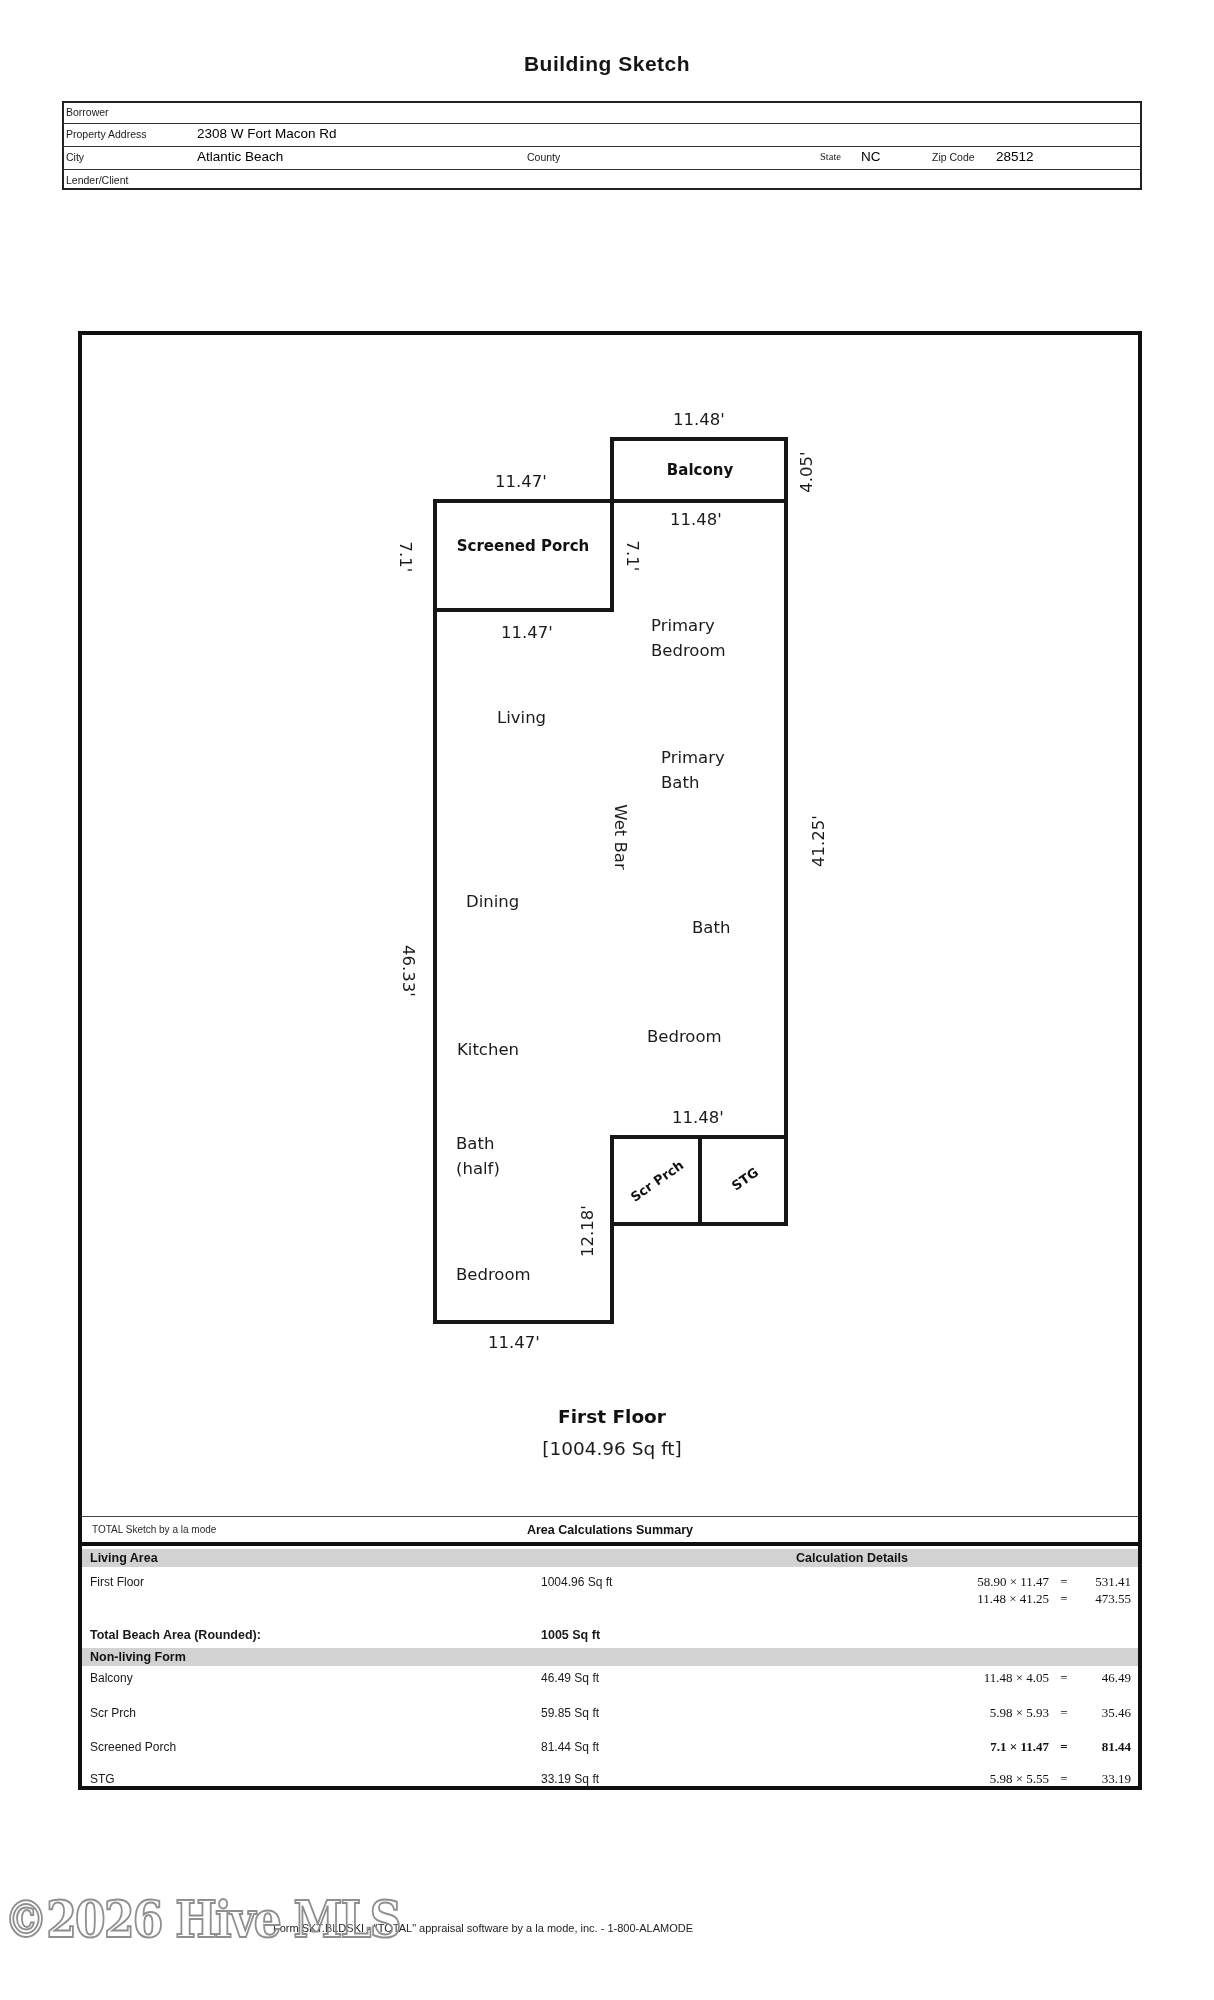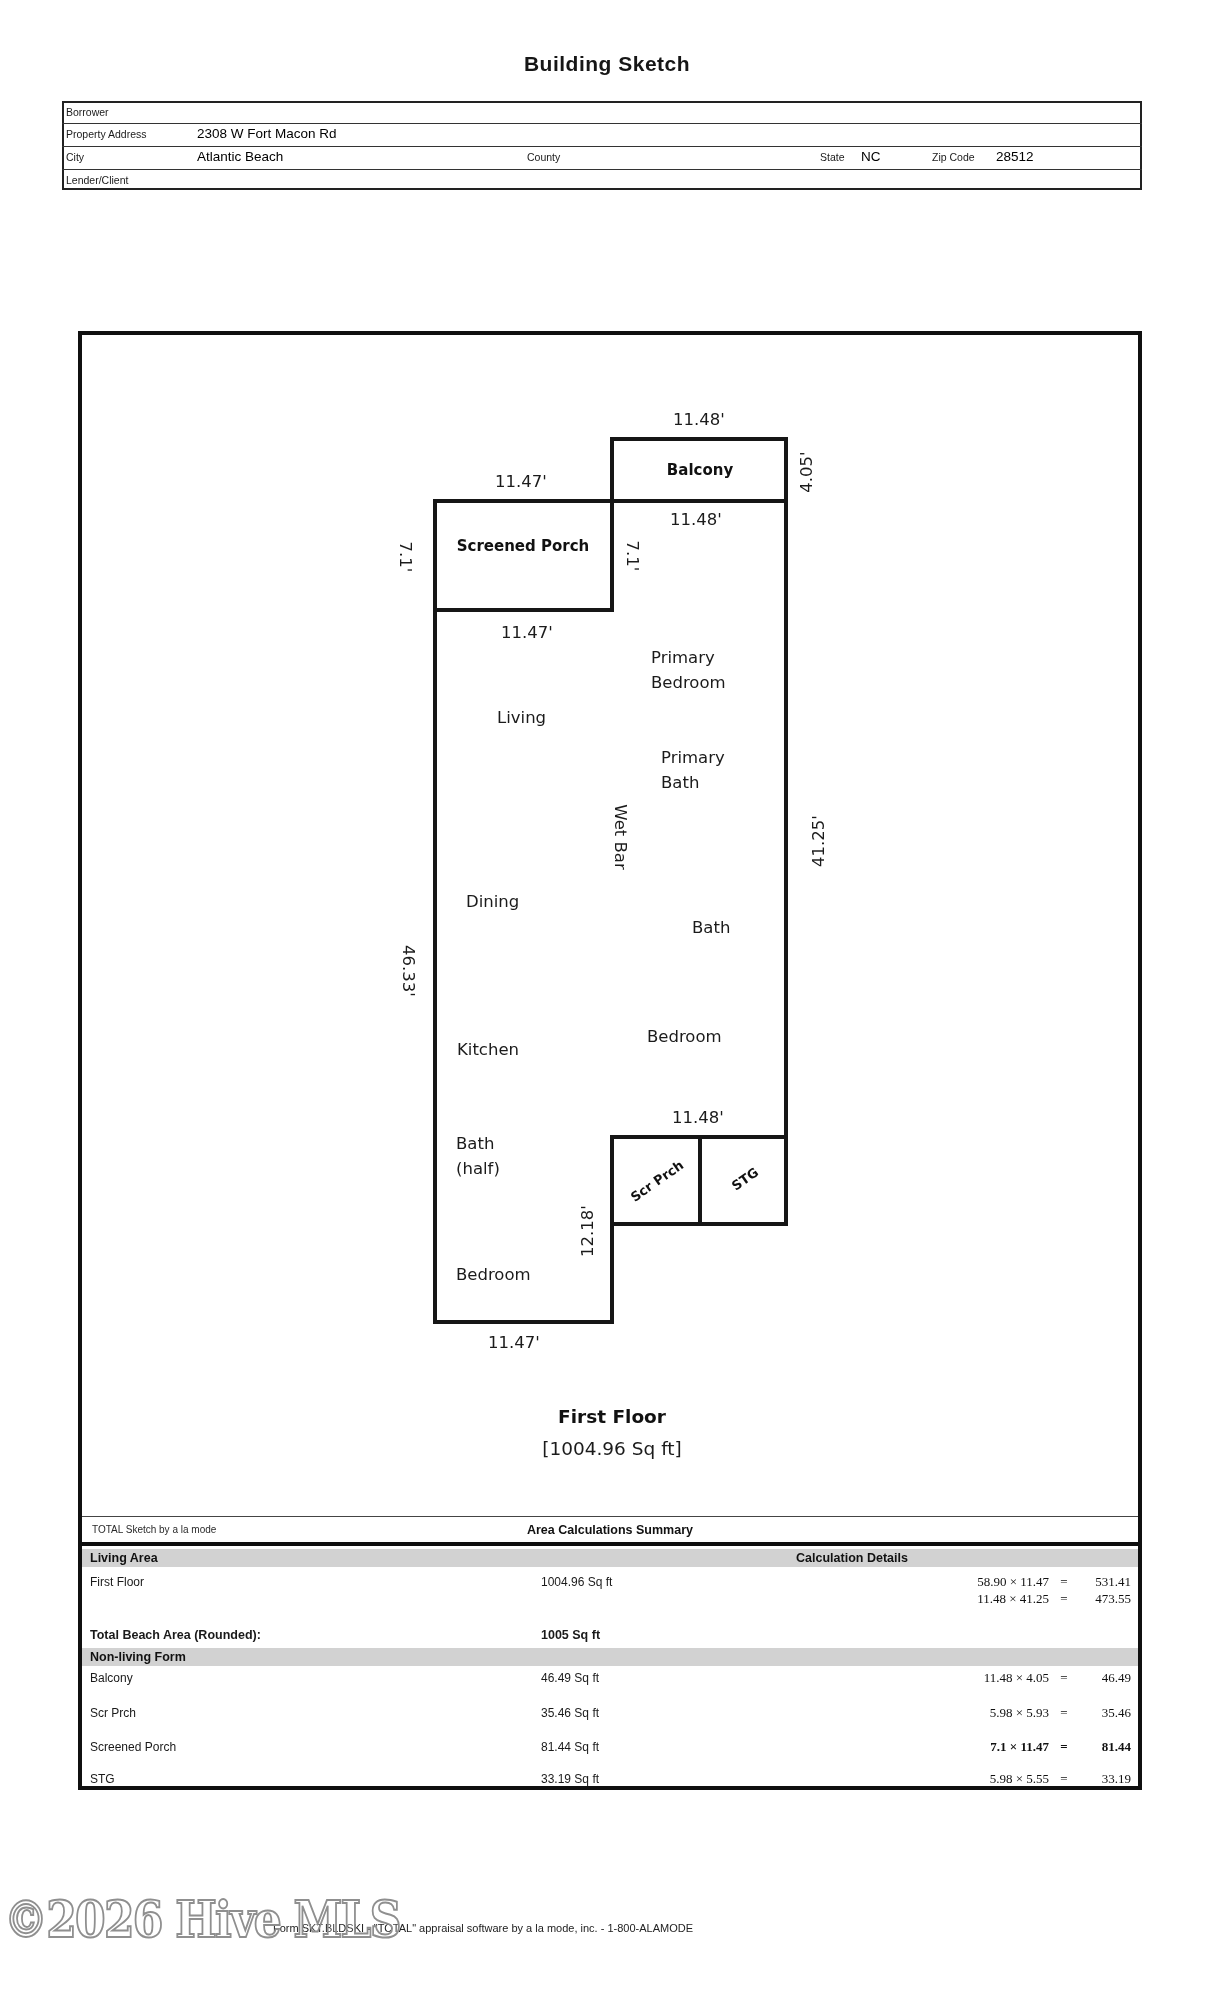--- a/index.html
+++ b/index.html
@@ -62,21 +62,21 @@
 <div class="form-box"></div>
 <div class="form-line" style="top:123px;"></div>
 <div class="form-line" style="top:146px;"></div>
 <div class="form-line" style="top:169px;"></div>
 <div class="flabel" style="left:66px;top:106px;">Borrower</div>
 <div class="flabel" style="left:66px;top:128px;">Property Address</div>
 <div class="fval" style="left:197px;top:126px;">2308 W Fort Macon Rd</div>
 <div class="flabel" style="left:66px;top:151px;">City</div>
 <div class="fval" style="left:197px;top:149px;">Atlantic Beach</div>
 <div class="flabel" style="left:527px;top:151px;">County</div>
-<div class="flabel" style="left:820px;top:151px;">State</div>
+<div class="flabel" style="left:820px;top:151px;font-family:Liberation Serif, serif;">State</div>
 <div class="fval" style="left:861px;top:149px;">NC</div>
 <div class="flabel" style="left:932px;top:151px;">Zip Code</div>
 <div class="fval" style="left:996px;top:149px;">28512</div>
 <div class="flabel" style="left:66px;top:174px;">Lender/Client</div>
 
 <div class="frame"></div>
 
 <div class="wall" style="left:610px;top:437px;width:178px;height:4px;"></div>
 <div class="wall" style="left:433px;top:499px;width:355px;height:4px;"></div>
 <div class="wall" style="left:433px;top:608px;width:181px;height:4px;"></div>
@@ -84,21 +84,21 @@
 <div class="wall" style="left:610px;top:1222px;width:178px;height:4px;"></div>
 <div class="wall" style="left:433px;top:1320px;width:181px;height:4px;"></div>
 <div class="wall" style="left:433px;top:499px;width:4px;height:825px;"></div>
 <div class="wall" style="left:610px;top:437px;width:4px;height:175px;"></div>
 <div class="wall" style="left:610px;top:1135px;width:4px;height:189px;"></div>
 <div class="wall" style="left:784px;top:437px;width:4px;height:789px;"></div>
 <div class="wall" style="left:698px;top:1139px;width:4px;height:83px;"></div>
 
 <div class="room-bold" style="left:700px;top:470px;">Balcony</div>
 <div class="room-bold" style="left:523px;top:546px;">Screened Porch</div>
-<div class="room wrap" style="left:651px;top:614px;width:95px;margin-top:32px;">Primary Bedroom</div>
+<div class="room wrap" style="left:651px;top:614px;width:95px;">Primary Bedroom</div>
 <div class="room" style="left:497px;top:706px;">Living</div>
 <div class="room wrap" style="left:661px;top:746px;width:90px;">Primary Bath</div>
 <div class="room" style="left:620px;top:837px;transform:translate(-50%,-50%) rotate(90deg);">Wet Bar</div>
 <div class="room" style="left:466px;top:890px;">Dining</div>
 <div class="room" style="left:692px;top:916px;">Bath</div>
 <div class="room" style="left:457px;top:1038px;">Kitchen</div>
 <div class="room" style="left:647px;top:1025px;">Bedroom</div>
 <div class="room wrap" style="left:456px;top:1132px;width:70px;">Bath (half)</div>
 <div class="room" style="left:456px;top:1263px;">Bedroom</div>
 <div class="mini-room" style="left:657px;top:1181px;transform:translate(-50%,-50%) rotate(-35deg);">Scr Prch</div>
@@ -150,21 +150,21 @@
 
 <div class="sum-name" style="top:1671px;">Balcony</div>
 <div class="sum-area" style="top:1671px;">46.49 Sq ft</div>
 <div class="calc-line" style="top:1670px;">
   <span class="calc-expr">11.48 × 4.05</span>
   <span class="calc-eq">=</span>
   <span class="calc-res">46.49</span>
 </div>
 
 <div class="sum-name" style="top:1706px;">Scr Prch</div>
-<div class="sum-area" style="top:1706px;">35.46 Sq ft</div>
+<div class="sum-area" style="top:1706px;">59.85 Sq ft</div>
 <div class="calc-line" style="top:1705px;">
   <span class="calc-expr">5.98 × 5.93</span>
   <span class="calc-eq">=</span>
   <span class="calc-res">35.46</span>
 </div>
 
 <div class="sum-name" style="top:1740px;">Screened Porch</div>
 <div class="sum-area" style="top:1740px;">81.44 Sq ft</div>
 <div class="calc-line" style="top:1739px;font-weight:bold;">
   <span class="calc-expr">7.1 × 11.47</span>

